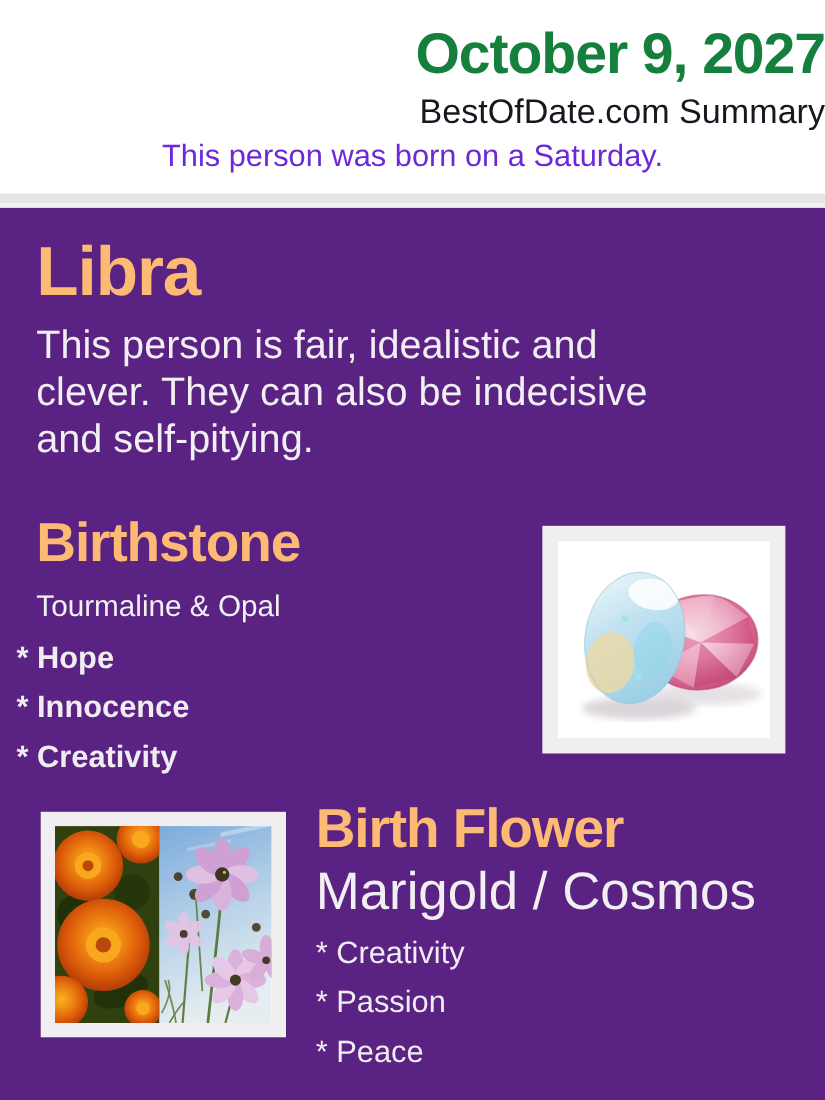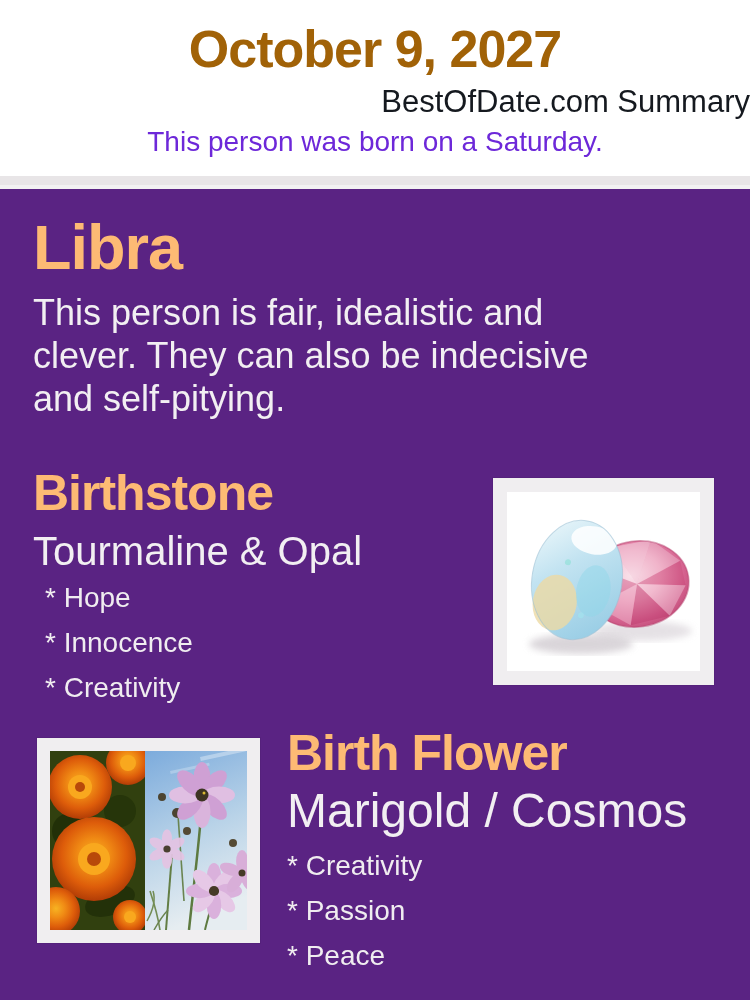--- a/index.html
+++ b/index.html
@@ -8,23 +8,23 @@
     position:relative;
     background:#ffffff;
     font-family:"Liberation Sans", sans-serif;
     overflow:hidden;
   }
   .abs { position:absolute; }
 
   
   #date-heading {
     top:20px; left:0; width:750px;
-    text-align:center;
+    text-align:right;
     font-size:52px; font-weight:700; line-height:58px;
-    color:#a16207;
+    color:#15803d;
     letter-spacing:-1px;
   }
   #site-summary {
     top:84px; left:0; width:750px;
     text-align:right;
     font-size:31px; font-weight:400; line-height:36px;
     color:#15191f;
   }
   #born-line {
     top:124px; left:0; width:750px;
@@ -50,24 +50,24 @@
   #zodiac-sign   { left:33px; top:23px;  font-size:63px; line-height:70px; }
   #zodiac-desc   {
     left:33px; top:102px; width:585px;
     font-size:36px; line-height:43px;
     color:#f2eff2;
   }
 
   #birthstone-heading { left:33px; top:276px; font-size:50px; line-height:56px; }
   #birthstone-stones  {
     left:33px; top:340px;
-    font-size:40px; line-height:44px; color:#f2eff2;
+    font-size:27px; line-height:44px; color:#f2eff2;
   }
   .traits { font-size:28px; line-height:45px; color:#f0edf0; }
-  #birthstone-traits  { left:45px; top:386px; }
+  #birthstone-traits  { left:15px; top:386px;font-weight:bold; }
 
   #birth-flower-heading { left:287px; top:536px; font-size:50px; line-height:56px; }
   #birth-flower-names   {
     left:287px; top:600px;
     font-size:48px; line-height:44px; color:#f2eff2;
   }
   #birth-flower-traits  { left:287px; top:654px; }
 
   
   .photo-frame {

